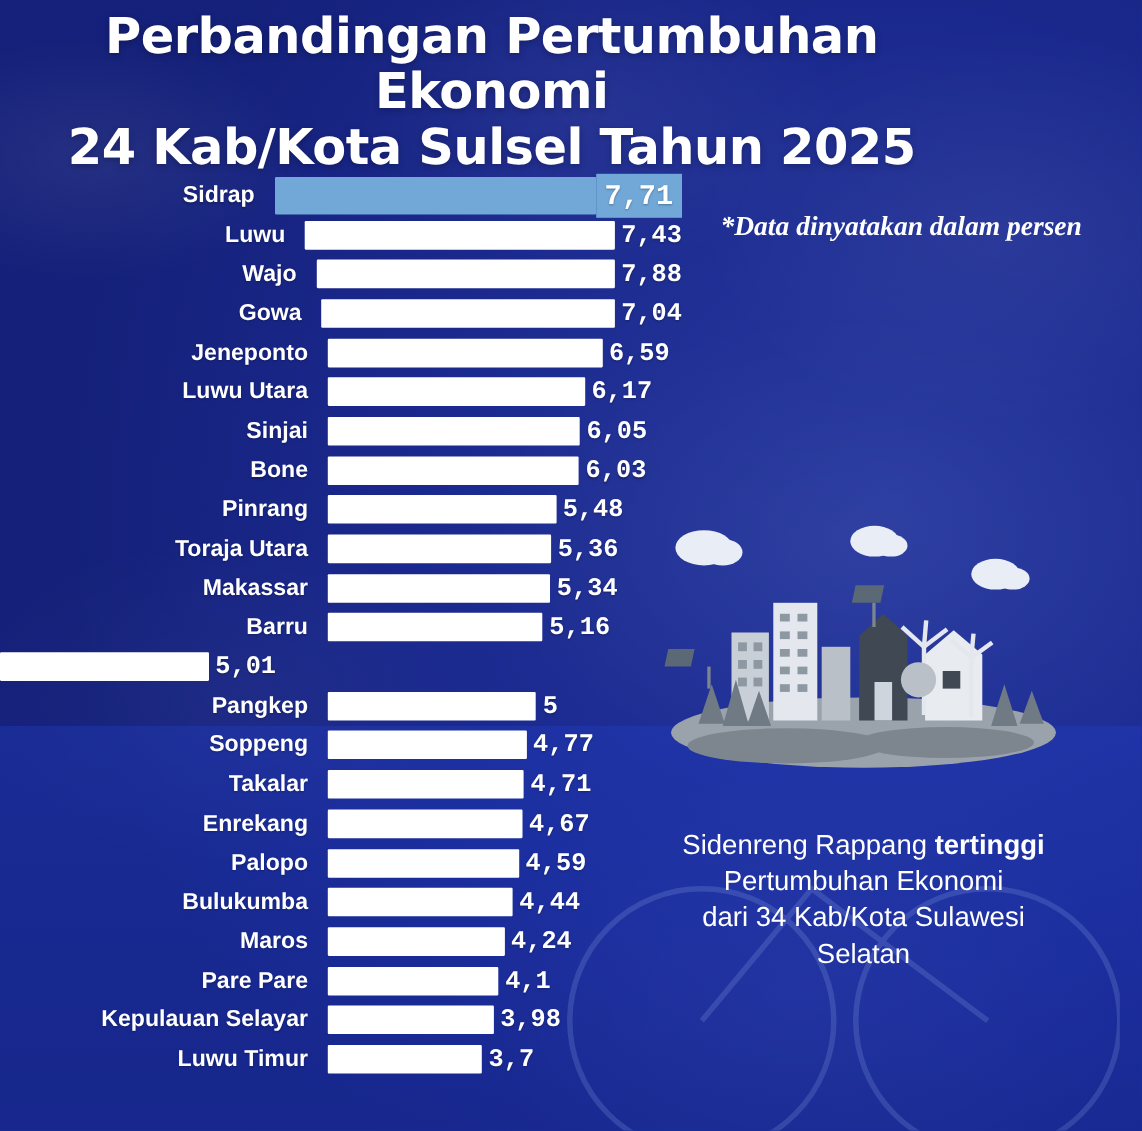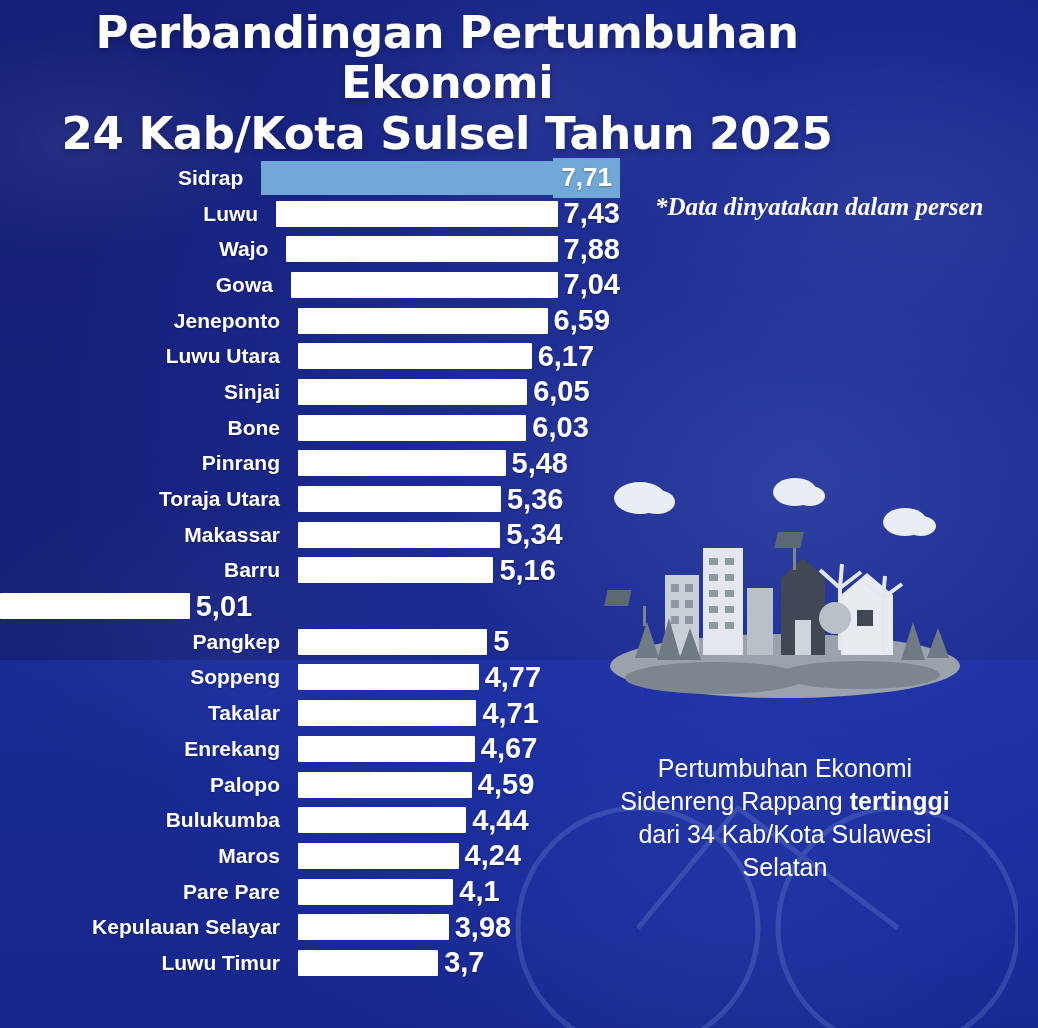--- a/index.html
+++ b/index.html
@@ -97,33 +97,34 @@
     font-family: "Liberation Sans", sans-serif;
     white-space: nowrap;
     text-shadow: 0 1px 2px rgba(0,0,0,0.25);
   }
   .bar-area {
     position: relative;
     flex: 1;
     height: 100%;
     display: flex;
     align-items: center;
+    font-family: Liberation Mono, monospace;
   }
   .bar {
     height: 26px;
     background: #ffffff;
     border-radius: 1px;
   }
   .bar.highlight {
     background: #71a8d8;
   }
   .bar-value {
     margin-left: 6px;
     color: #ffffff;
-    font-size: 29px;
+    font-size: 23px;
     font-weight: bold;
     white-space: nowrap;
     text-shadow: 0 1px 2px rgba(0,0,0,0.3);
   }
   .bar-value.highlight-value {
     font-size: 26px;
     margin-left: 8px;
   }
 
   
@@ -413,18 +414,18 @@
       <path d="M40 188 L52 152 L64 188 Z"></path>
       <path d="M62 190 L74 148 L86 190 Z"></path>
       <path d="M84 190 L95 158 L106 190 Z"></path>
       <path d="M306 190 L318 152 L330 190 Z"></path>
       <path d="M332 188 L343 158 L354 188 Z"></path>
     </g>
     <circle cx="240" cy="148" r="16" fill="#b9c0c8"></circle>
   </svg>
 
   <div class="caption">
+    <div><span>Sidenreng Rappang </span><b>tertinggi</b></div>
     <div>Pertumbuhan Ekonomi</div>
-    <div><span>Sidenreng Rappang </span><b>tertinggi</b></div>
     <div>dari 34 Kab/Kota Sulawesi</div>
     <div>Selatan</div>
   </div>
 </div>
 
 </body></html>

